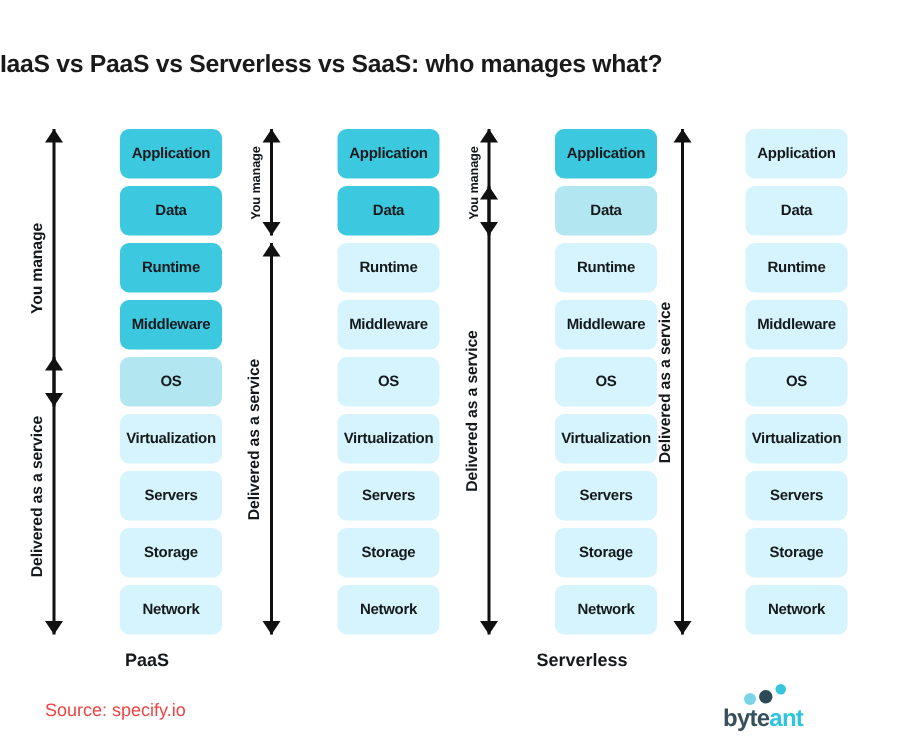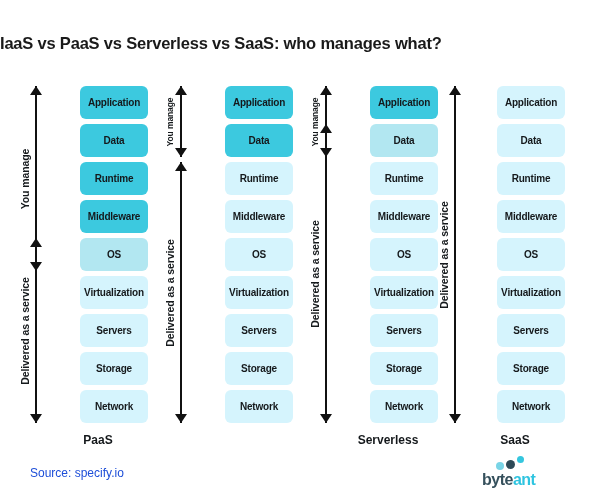--- a/index.html
+++ b/index.html
@@ -62,21 +62,21 @@
   }
   .arrow .atext span{
     transform:rotate(-90deg);white-space:nowrap;
     font-size:10.5px;font-weight:bold;color:#15191c;letter-spacing:-0.1px;
   }
   .arrow.small .atext span{font-size:8.5px;}
 
   
   #source-text{
     position:absolute;left:30px;top:466px;
-    font-size:12px;color:#1d4ed8;
+    font-size:12px;color:#ef4444;
   }
   #logo{
     position:absolute;right:20px;top:456px;width:120px;height:40px;
   }
   #logo .dots{position:absolute;left:36px;top:0px;}
   #logo .dot{position:absolute;border-radius:50%;}
   #logo .d1{width:8px;height:8px;background:#79d4e6;left:0;top:6px;}
   #logo .d2{width:9px;height:9px;background:#2e4a57;left:10px;top:4px;}
   #logo .d3{width:7px;height:7px;background:#35c6de;left:21px;top:0px;}
   #logo .wordmark{
@@ -194,21 +194,20 @@
         <div class="layer shade-light">Application</div>
         <div class="layer shade-light">Data</div>
         <div class="layer shade-light">Runtime</div>
         <div class="layer shade-light">Middleware</div>
         <div class="layer shade-light">OS</div>
         <div class="layer shade-light">Virtualization</div>
         <div class="layer shade-light">Servers</div>
         <div class="layer shade-light">Storage</div>
         <div class="layer shade-light">Network</div>
       </div>
-      <div class="col-label">SaaS</div>
     </div>
   </div>
 
 <div id="source-text">Source: specify.io</div>
 
 <div id="logo">
   <div class="dots">
     <div class="dot d1"></div>
     <div class="dot d2"></div>
     <div class="dot d3"></div>

